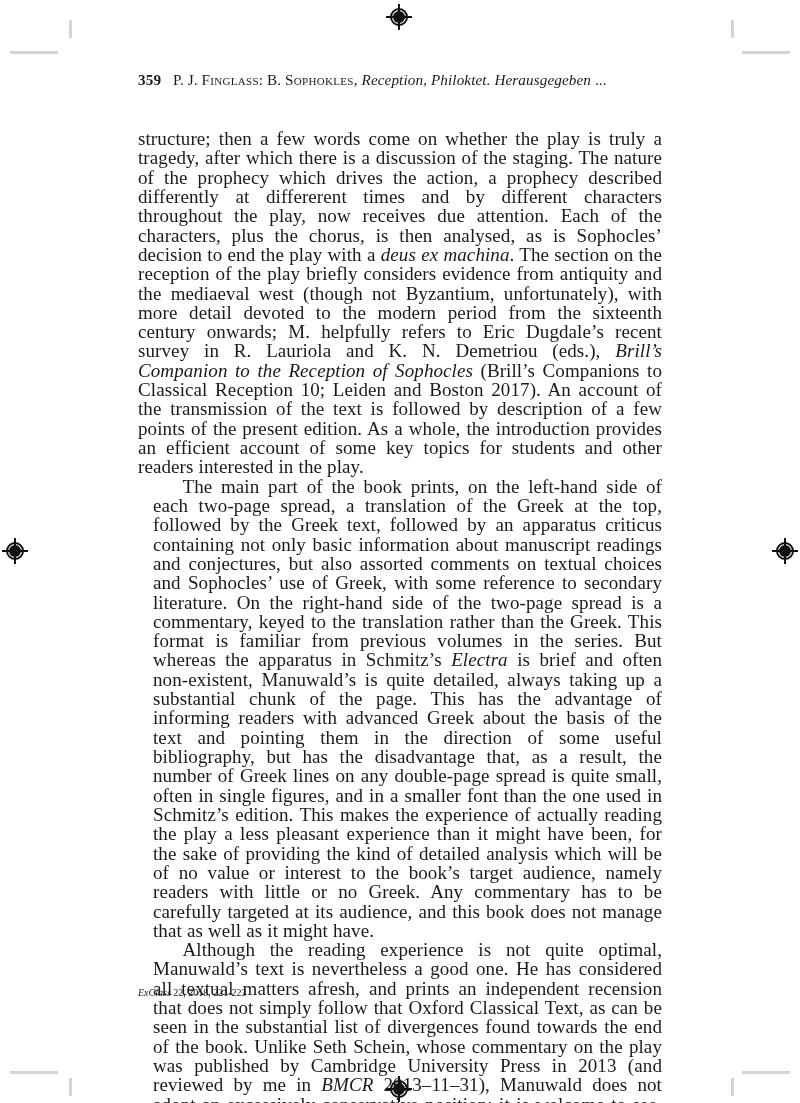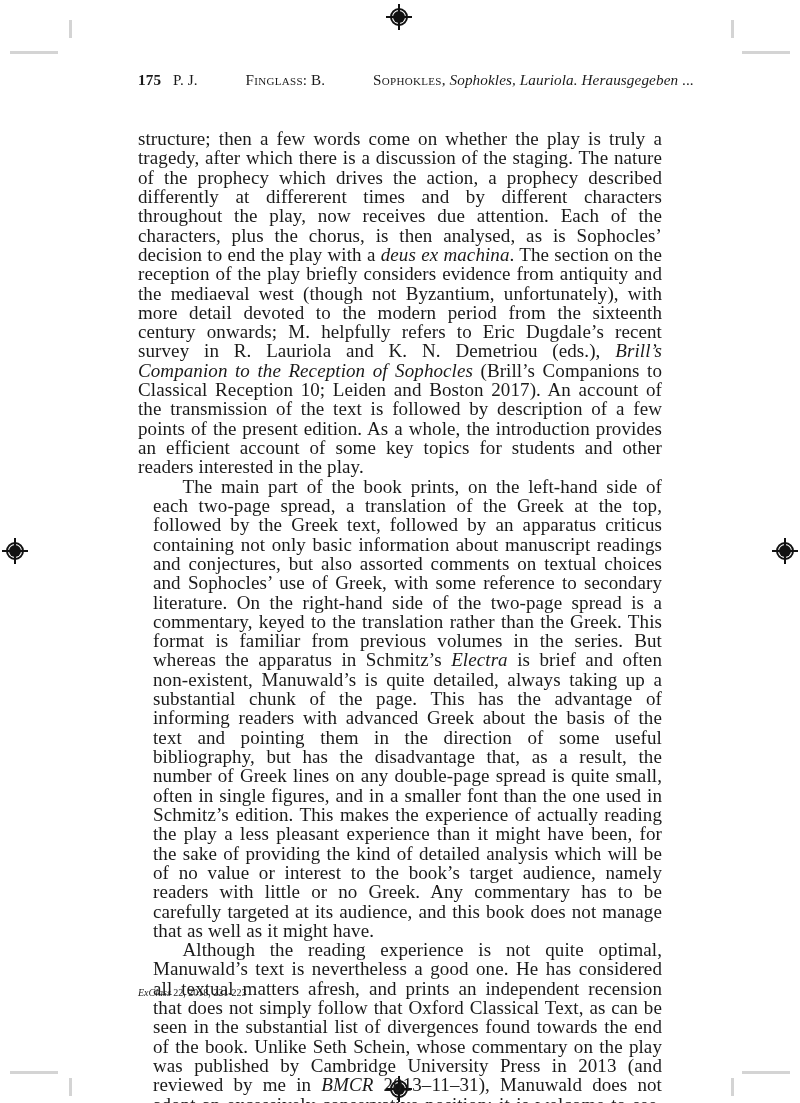--- a/index.html
+++ b/index.html
@@ -92,21 +92,20 @@
     white-space: nowrap;
     letter-spacing: 0.1px;
   }
   .running-head .folio {
     font-weight: bold;
     margin-right: 12px;
   }
   .smallcaps {
     font-variant: small-caps;
     letter-spacing: 0.3px;
-    margin-left: 44px;
   }
   .ital { font-style: italic; }
 
   .body-text {
     position: absolute;
     top: 129px;
     left: 0;
     width: 524px;
     font-size: 19px;
     line-height: 19.32px;
@@ -166,21 +165,21 @@
 <div class="crop-h" id="crop-tr-h"></div>
 <div class="crop-v" id="crop-tr-v"></div>
 <div class="crop-h" id="crop-bl-h"></div>
 <div class="crop-v" id="crop-bl-v"></div>
 <div class="crop-h" id="crop-br-h"></div>
 <div class="crop-v" id="crop-br-v"></div>
 
 <div class="page">
 
   <div class="running-head">
-    <span class="folio">175</span><span>P. J. </span><span class="smallcaps">Finglass</span><span>: B. </span><span class="smallcaps">Sophokles</span><span>, </span><span class="ital">Sophokles, Lauriola. Herausgegeben</span><span> ...</span>
+    <span class="folio">359</span><span>P. J. </span><span class="smallcaps">Finglass</span><span>: B. </span><span class="smallcaps">Sophokles</span><span>, </span><span class="ital">Reception, Philoktet. Herausgegeben</span><span> ...</span>
   </div>
 
   <div class="body-text">
 
     <p><span>structure; then a few words come on whether the play is truly a tragedy, after which there is a discussion of the staging. The nature of the prophecy which drives the action, a prophecy described differently at differerent times and by different characters throughout the play, now receives due attention. Each of the characters, plus the chorus, is then analysed, as is Sophocles’ decision to end the play with a </span><span class="ital">deus ex machina</span><span>. The section on the reception of the play briefly considers evidence from antiquity and the mediaeval west (though not Byzantium, unfortunately), with more detail devoted to the modern period from the sixteenth century onwards; M. helpfully refers to Eric Dugdale’s recent survey in R. Lauriola and K. N. Demetriou (eds.), </span><span class="ital">Brill’s Companion to the Reception of Sophocles</span><span> (Brill’s Companions to Classical Reception 10; Leiden and Boston 2017). An account of the transmission of the text is followed by description of a few points of the present edition. As a whole, the introduction provides an efficient account of some key topics for students and other readers interested in the play.</span></p>
 
     <p class="indent"><span>The main part of the book prints, on the left-hand side of each two-page spread, a translation of the Greek at the top, followed by the Greek text, followed by an apparatus criticus containing not only basic information about manuscript readings and conjectures, but also assorted comments on textual choices and Sophocles’ use of Greek, with some reference to secondary literature. On the right-hand side of the two-page spread is a commentary, keyed to the translation rather than the Greek. This format is familiar from previous volumes in the series. But whereas the apparatus in Schmitz’s </span><span class="ital">Electra</span><span> is brief and often non-existent, Manuwald’s is quite detailed, always taking up a substantial chunk of the page. This has the advantage of informing readers with advanced Greek about the basis of the text and pointing them in the direction of some useful bibliography, but has the disadvantage that, as a result, the number of Greek lines on any double-page spread is quite small, often in single figures, and in a smaller font than the one used in Schmitz’s edition. This makes the experience of actually reading the play a less pleasant experience than it might have been, for the sake of providing the kind of detailed analysis which will be of no value or interest to the book’s target audience, namely readers with little or no Greek. Any commentary has to be carefully targeted at its audience, and this book does not manage that as well as it might have.</span></p>
 
     <p class="indent"><span>Although the reading experience is not quite optimal, Manuwald’s text is nevertheless a good one. He has considered all textual matters afresh, and prints an independent recension that does not simply follow that Oxford Classical Text, as can be seen in the substantial list of divergences found towards the end of the book. Unlike Seth Schein, whose commentary on the play was published by Cambridge University Press in 2013 (and reviewed by me in </span><span class="ital">BMCR</span><span> 2013–11–31), Manuwald does not adopt an excessively conservative position; it is welcome to see, for instance, that lines 1218–</span></p>
 

